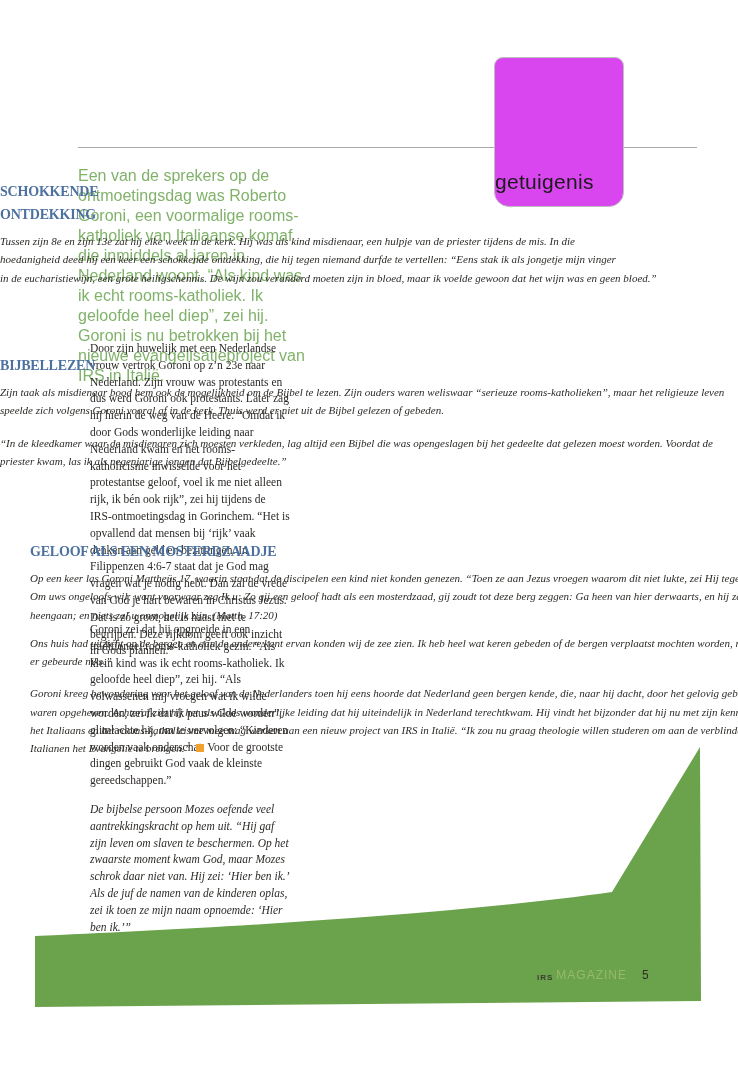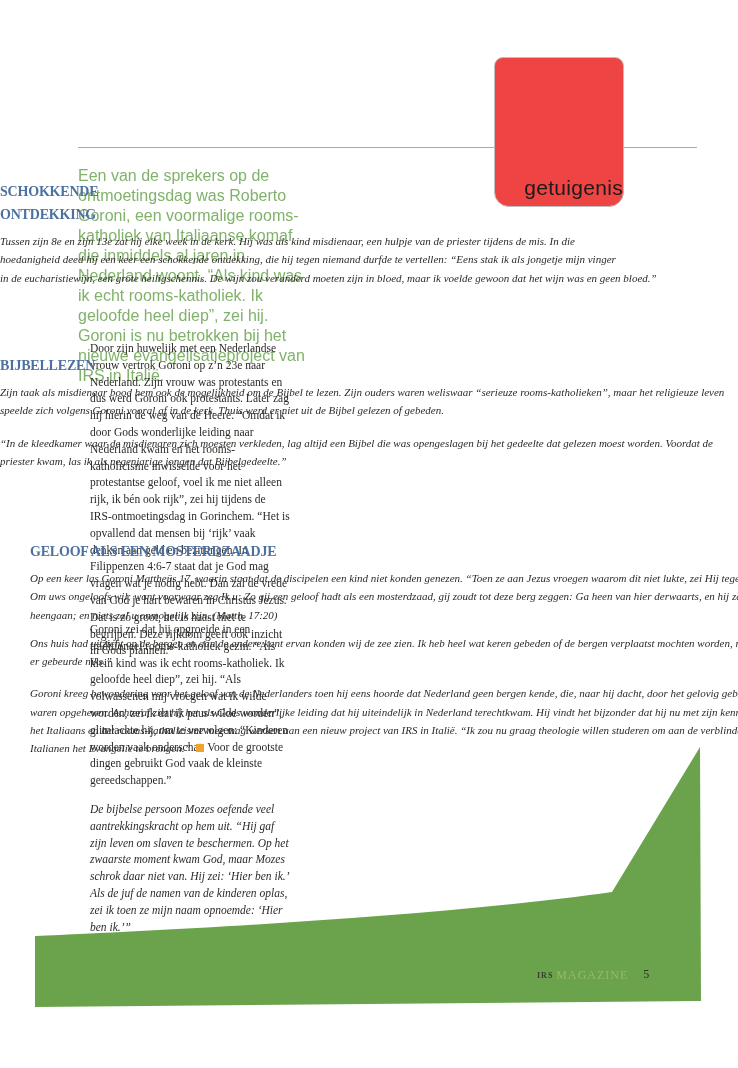--- a/index.html
+++ b/index.html
@@ -5,22 +5,22 @@
   html,body{margin:0;padding:0;background:#ffffff;}
   .page{
     position:relative;width:738px;height:1068px;background:#ffffff;overflow:hidden;
     font-family:"Liberation Serif","DejaVu Serif",serif;color:#2c2a27;
   }
   .rule{
     position:absolute;left:78px;top:147px;width:619px;height:1px;background:#a9a9a9;
   }
   .tab{
     position:absolute;left:494px;top:57px;width:130px;height:150px;
-    background:#ef4444;border:1px solid #bfbfbf;border-radius:9px 9px 15px 15px;
-    display:flex;align-items:flex-end;justify-content:flex-end;padding-bottom:6px;
+    background:#d946ef;border:1px solid #bfbfbf;border-radius:9px 9px 15px 15px;
+    display:flex;align-items:flex-end;justify-content:flex-start;padding-bottom:12px;
     box-sizing:border-box;z-index:3;
   }
   .tab-label{
     font-family:"Liberation Sans","DejaVu Sans",sans-serif;
     font-size:21px;color:#1b1b1b;letter-spacing:.3px;
   }
   .col-left{position:absolute;left:78px;width:224px;z-index:2;}
   .col-right{position:absolute;left:318px;width:311px;z-index:2;}
   .intro{
     position:absolute;left:78px;top:166px;width:228px;
@@ -39,22 +39,22 @@
   .wrap-around-tab::before{content:"";float:right;width:120px;height:20px;}
   .mt10{margin-top:10px;}
   .mt12{margin-top:12px;font-style:italic;}
   .mt14{margin-top:14px;}
   .end-marker{
     display:inline-block;width:8px;height:8px;background:var(--marker-orange,#f1a12f);
     margin-left:5px;position:relative;top:0px;
   }
   .footer-svg{position:absolute;left:0;top:0;z-index:1;}
   .footer-meta{
-    position:absolute;left:537px;top:965px;z-index:2;display:flex;align-items:center;
-    font-family:Liberation Serif, serif;
+    position:absolute;left:537px;top:965px;z-index:2;display:flex;align-items:flex-end;
+    font-family:Liberation Sans, sans-serif;
   }
   .brand-irs{font-size:8px;font-weight:bold;color:#3b3d33;letter-spacing:1px;margin-top:3px;}
   .brand-mag{font-size:12px;color:#98b967;letter-spacing:1px;margin-left:3px;margin-top:3px;}
   .page-num{font-size:12px;color:#2c3026;margin-left:15px;}
 </style>
 </head>
 <body>
 
 <div class="page" style="--accent-green: #80b26a; --heading-blue: #4d719f; --marker-orange: #f1a12f;">
 

